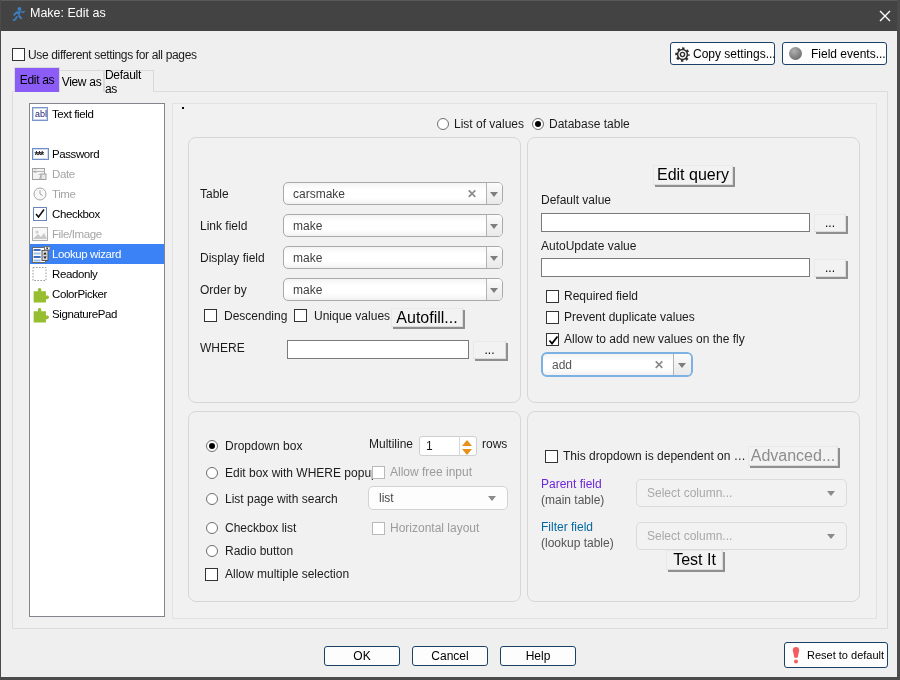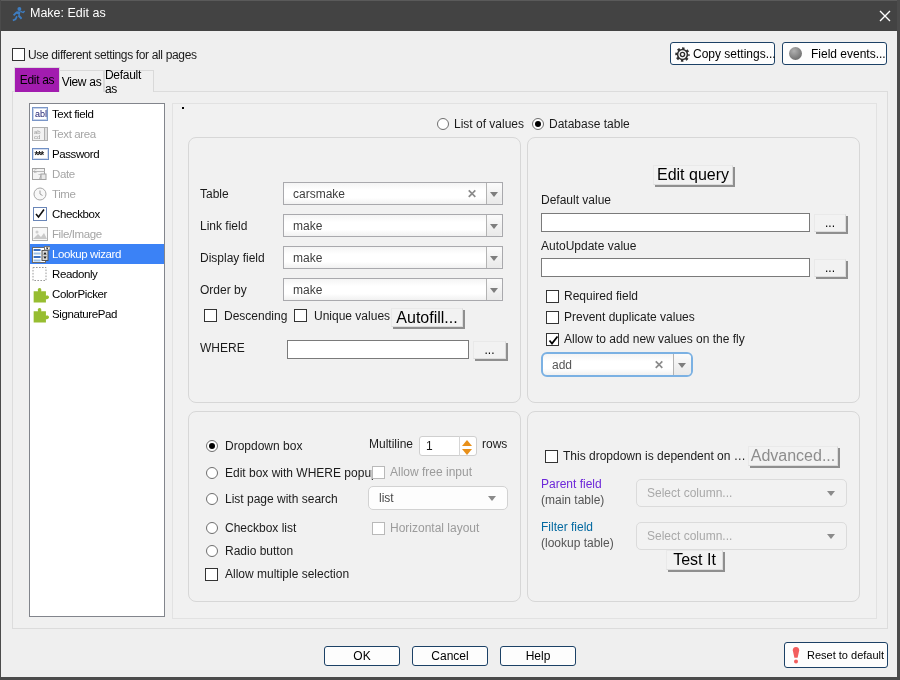--- a/index.html
+++ b/index.html
@@ -20,21 +20,21 @@
 
 .wbtn { position:absolute; background:#fdfdfd; border:1px solid #1c4166; border-radius:3px; font-size:12px; color:#000; display:flex; align-items:center; justify-content:center; white-space:nowrap; }
 
 .cb { position:absolute; width:13px; height:13px; background:#fff; border:1px solid #333; }
 .cb.dis { border-color:#b9b9b9; }
 .cb svg { position:absolute; left:0px; top:0px; }
 
 .radio { position:absolute; width:12px; height:12px; border-radius:50%; background:#fff; border:1px solid #6e6e6e; }
 .radio .dot { position:absolute; left:2px; top:2px; width:6px; height:6px; border-radius:50%; background:#000; }
 
-.combo { position:absolute; background:linear-gradient(#f4f4f4, #ffffff 35%, #ffffff 70%, #f1f1f1); border:1px solid #a9a9ad; border-radius:0; }
+.combo { position:absolute; background:linear-gradient(#f4f4f4, #ffffff 35%, #ffffff 70%, #f1f1f1); border:1px solid #a9a9ad; border-radius:5px; }
 .combo .txt { position:absolute; left:9px; top:50%; transform:translateY(-50%); font-size:12px; color:#3d3d3d; }
 .combo .arrowsec { position:absolute; right:0; top:0; bottom:0; width:16px; border-left:1px solid #b3b3b3; background:linear-gradient(#fbfbfb,#e9e9e9); border-radius:0 4px 4px 0; }
 .combo .tri { position:absolute; right:4px; top:50%; margin-top:-2px; width:0; height:0; border-left:4px solid transparent; border-right:4px solid transparent; border-top:5px solid #7e7e7e; }
 .combo .clr { position:absolute; font-size:12px; font-weight:bold; color:#8a8a8a; top:50%; transform:translateY(-50%); }
 
 .sel { position:absolute; background:#fdfdfd; border:1px solid #d2d2d2; border-radius:5px; }
 .sel .txt { position:absolute; left:10px; top:50%; transform:translateY(-50%); font-size:12px; color:#474747; }
 .sel .tri { position:absolute; right:11px; top:50%; margin-top:-2px; width:0; height:0; border-left:4px solid transparent; border-right:4px solid transparent; border-top:5px solid #8a8a8a; }
 .sel.dis { background:#f2f2f2; border-color:#dbdbdb; }
 .sel.dis .txt { color:#a9a9a9; }
@@ -84,42 +84,33 @@
     </g>
   </svg>
 <div class="wbtn" style="left:782px;top:42px;width:105px;height:23px">
     <span style="position:absolute;left:28px;top:50%;transform:translateY(-50%)">Field events...</span>
   </div>
 <div class="abs" style="left:789px;top:47px;width:13px;height:13px;border-radius:50%;background:radial-gradient(circle at 5px 4px,#b0b0b0,#7d7d7d 60%,#606060)"></div>
 
 <div class="abs" style="left:12px;top:91px;width:876px;height:538px;background:#f0f0f0;border:1px solid #dcdcdc"></div>
 <div class="tab" style="left:59px;top:70px;width:45px;height:22px;background:#f0f0f0;border:1px solid #d9d9d9;border-bottom:none">View as</div>
 <div class="tab" style="left:104px;top:70px;width:50px;height:22px;background:#f0f0f0;border:1px solid #d9d9d9;border-bottom:none">Default as</div>
-<div class="tab" style="left:14px;top:67px;width:46px;height:25px;background:#a21caf;border:1px solid #d9d9d9;border-bottom:none">Edit as</div>
+<div class="tab" style="left:14px;top:67px;width:46px;height:25px;background:#8b5cf6;border:1px solid #d9d9d9;border-bottom:none">Edit as</div>
 
 <div class="abs" style="left:172px;top:103px;width:705px;height:516px;background:#f1f1f1;border:1px solid #e2e2e2"></div>
 <div class="abs" style="left:182px;top:107px;width:2px;height:2px;background:#000"></div>
 
 <div id="listbox" class="abs">
 <div class="li" style="top:0px">
       <svg width="16" height="16" viewBox="0 0 16 16">
         <rect x="0.5" y="1.5" width="15" height="13" fill="#fff" stroke="#7a96c8"></rect>
         <rect x="1.5" y="2.5" width="13" height="11" fill="none" stroke="#c8d4ea"></rect>
         <text x="3" y="11" font-size="9" font-family="Liberation Sans" fill="#1a1a6e">abl</text>
       </svg>
       <span class="itxt">Text field</span>
-    </div>
-<div class="li dis" style="top:20px">
-      <svg width="16" height="16" viewBox="0 0 16 16">
-        <rect x="0.5" y="1.5" width="12" height="13" fill="#f2f2f2" stroke="#b0b0b0"></rect>
-        <text x="2" y="8" font-size="6" fill="#9a9a9a">ab</text>
-        <text x="2" y="13" font-size="6" fill="#9a9a9a">cd</text>
-        <rect x="12.5" y="1.5" width="3" height="13" fill="#e0e0e0" stroke="#b0b0b0"></rect>
-      </svg>
-      <span class="itxt">Text area</span>
     </div>
 <div class="li" style="top:40px">
       <svg width="17" height="16" viewBox="0 0 17 16">
         <rect x="0.5" y="2.5" width="16" height="11" fill="#fff" stroke="#6f8fc4"></rect>
         <rect x="1.5" y="3.5" width="14" height="9" fill="none" stroke="#d5def0"></rect>
         <text x="2.5" y="13" font-size="10" font-weight="bold" fill="#222" letter-spacing="-1">***</text>
       </svg>
       <span class="itxt">Password</span>
     </div>
 <div class="li dis" style="top:60px">

